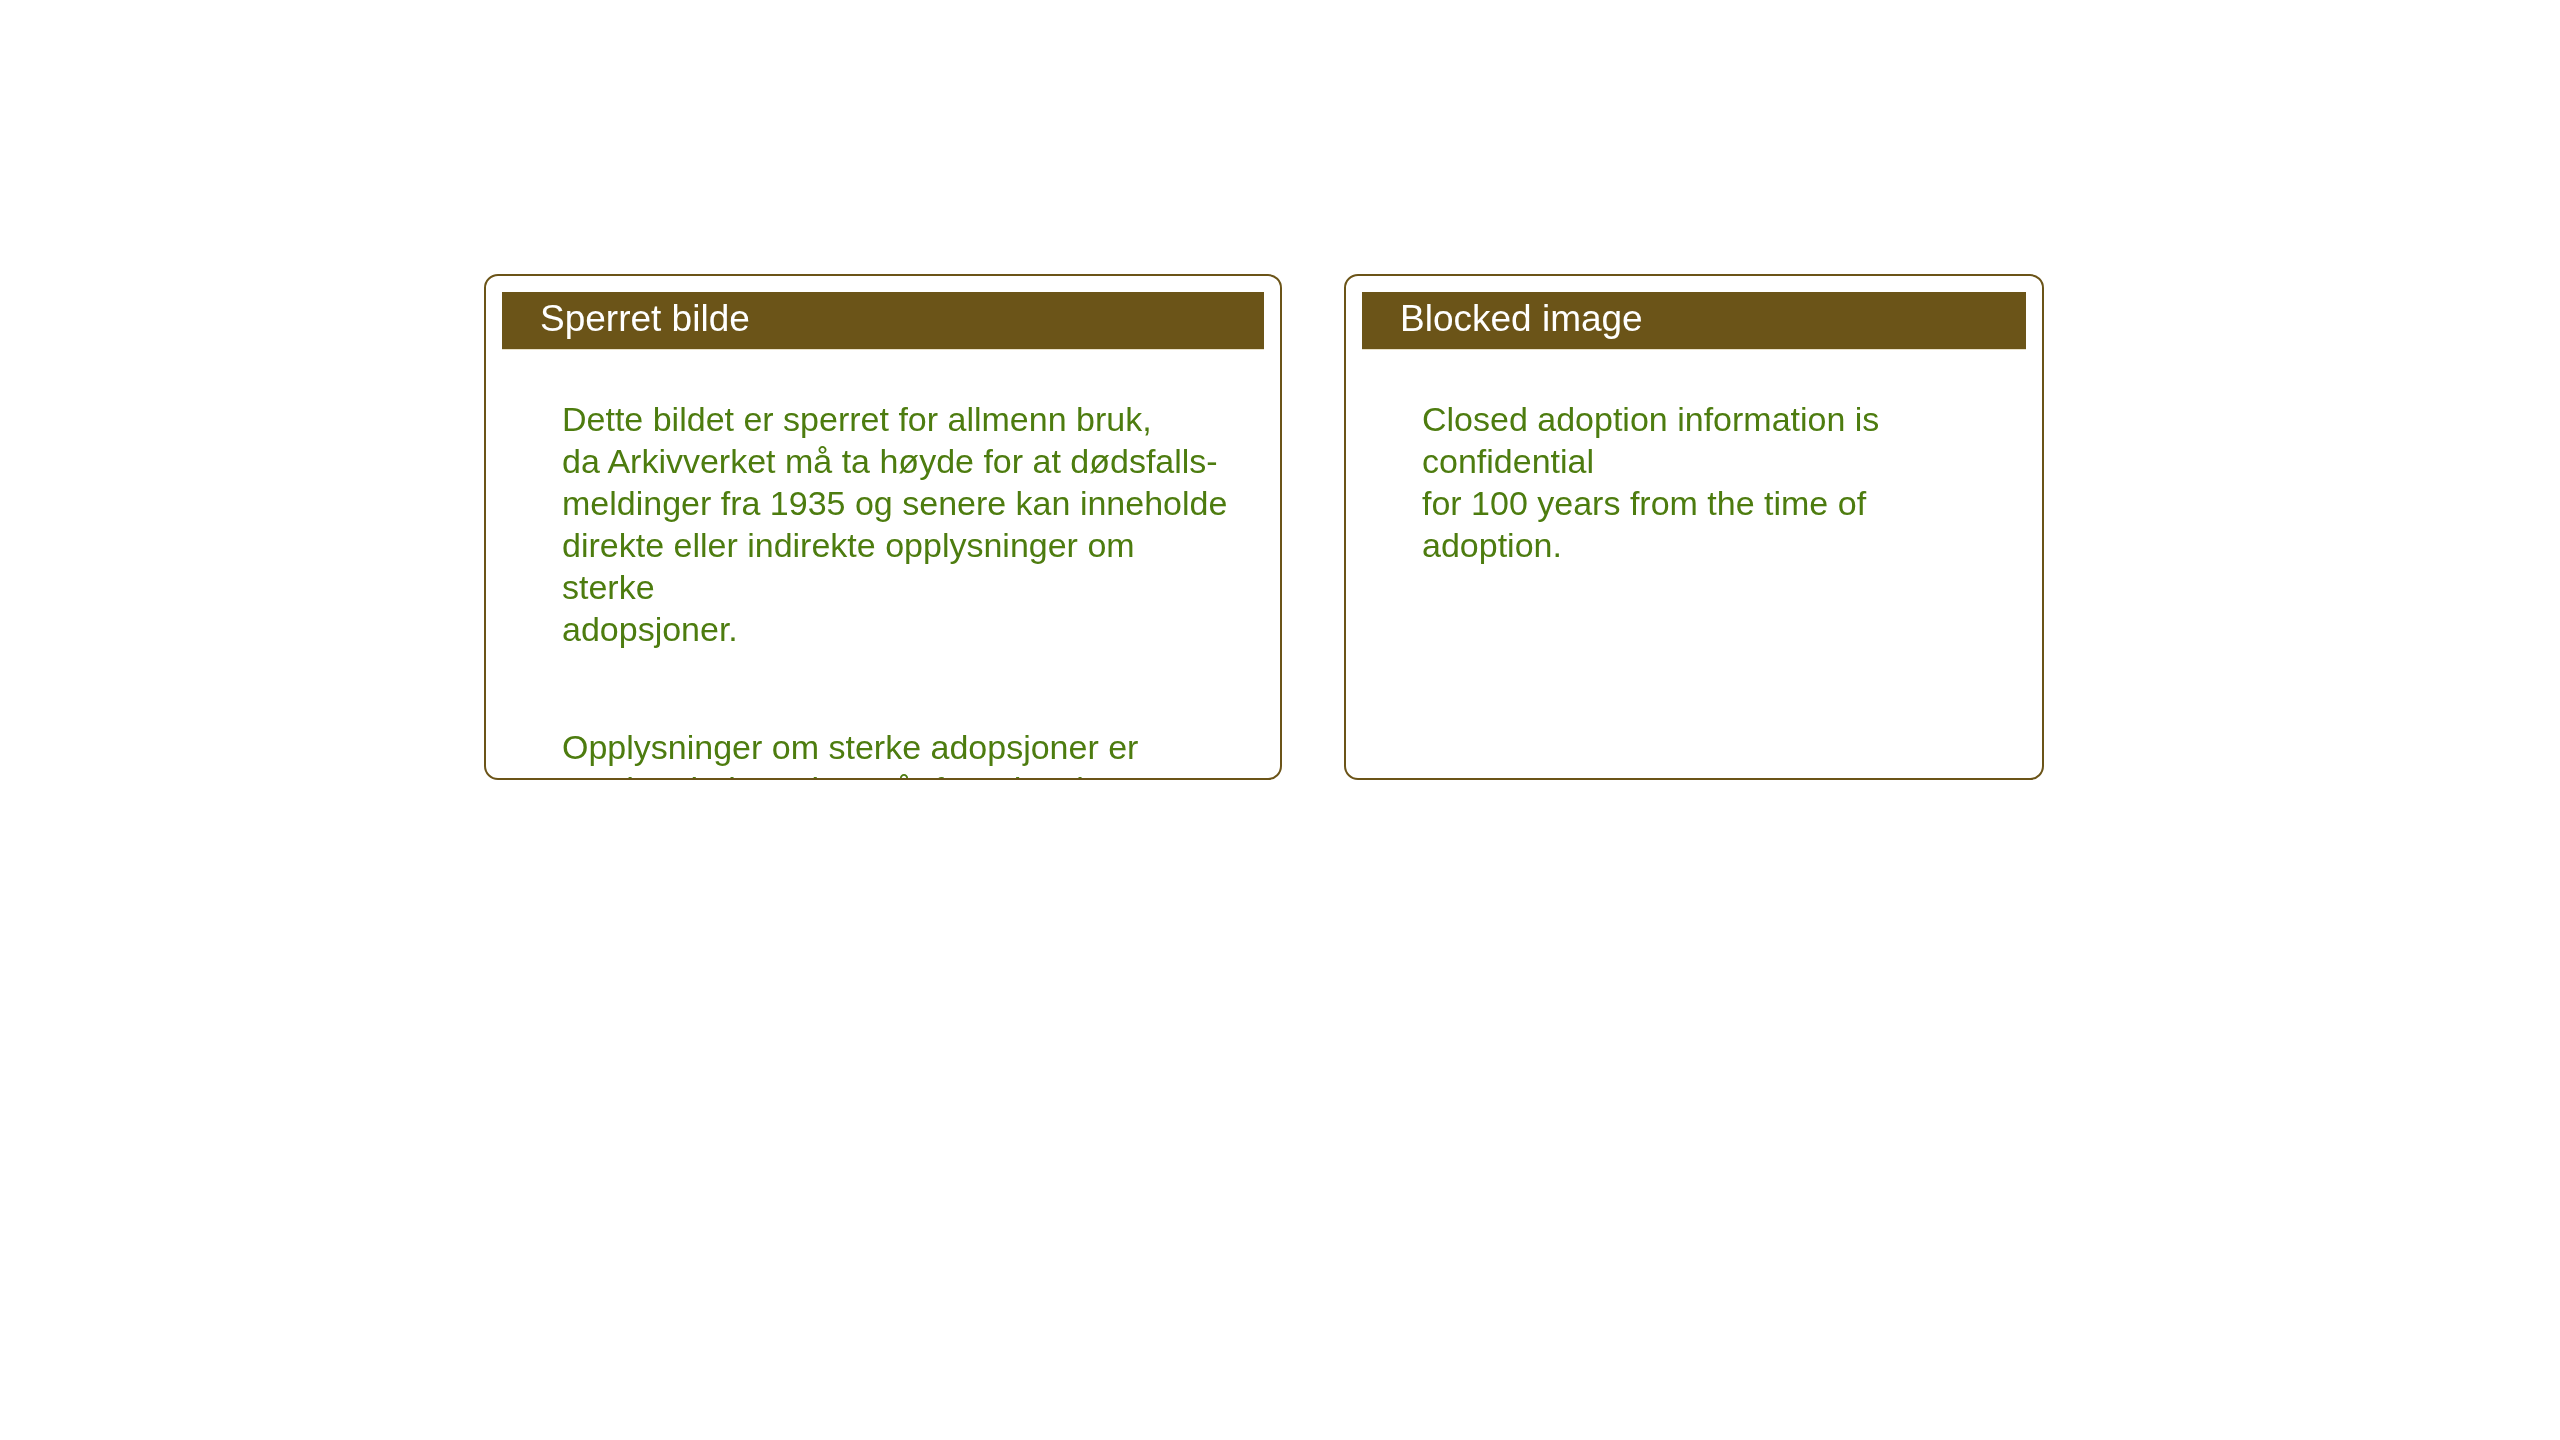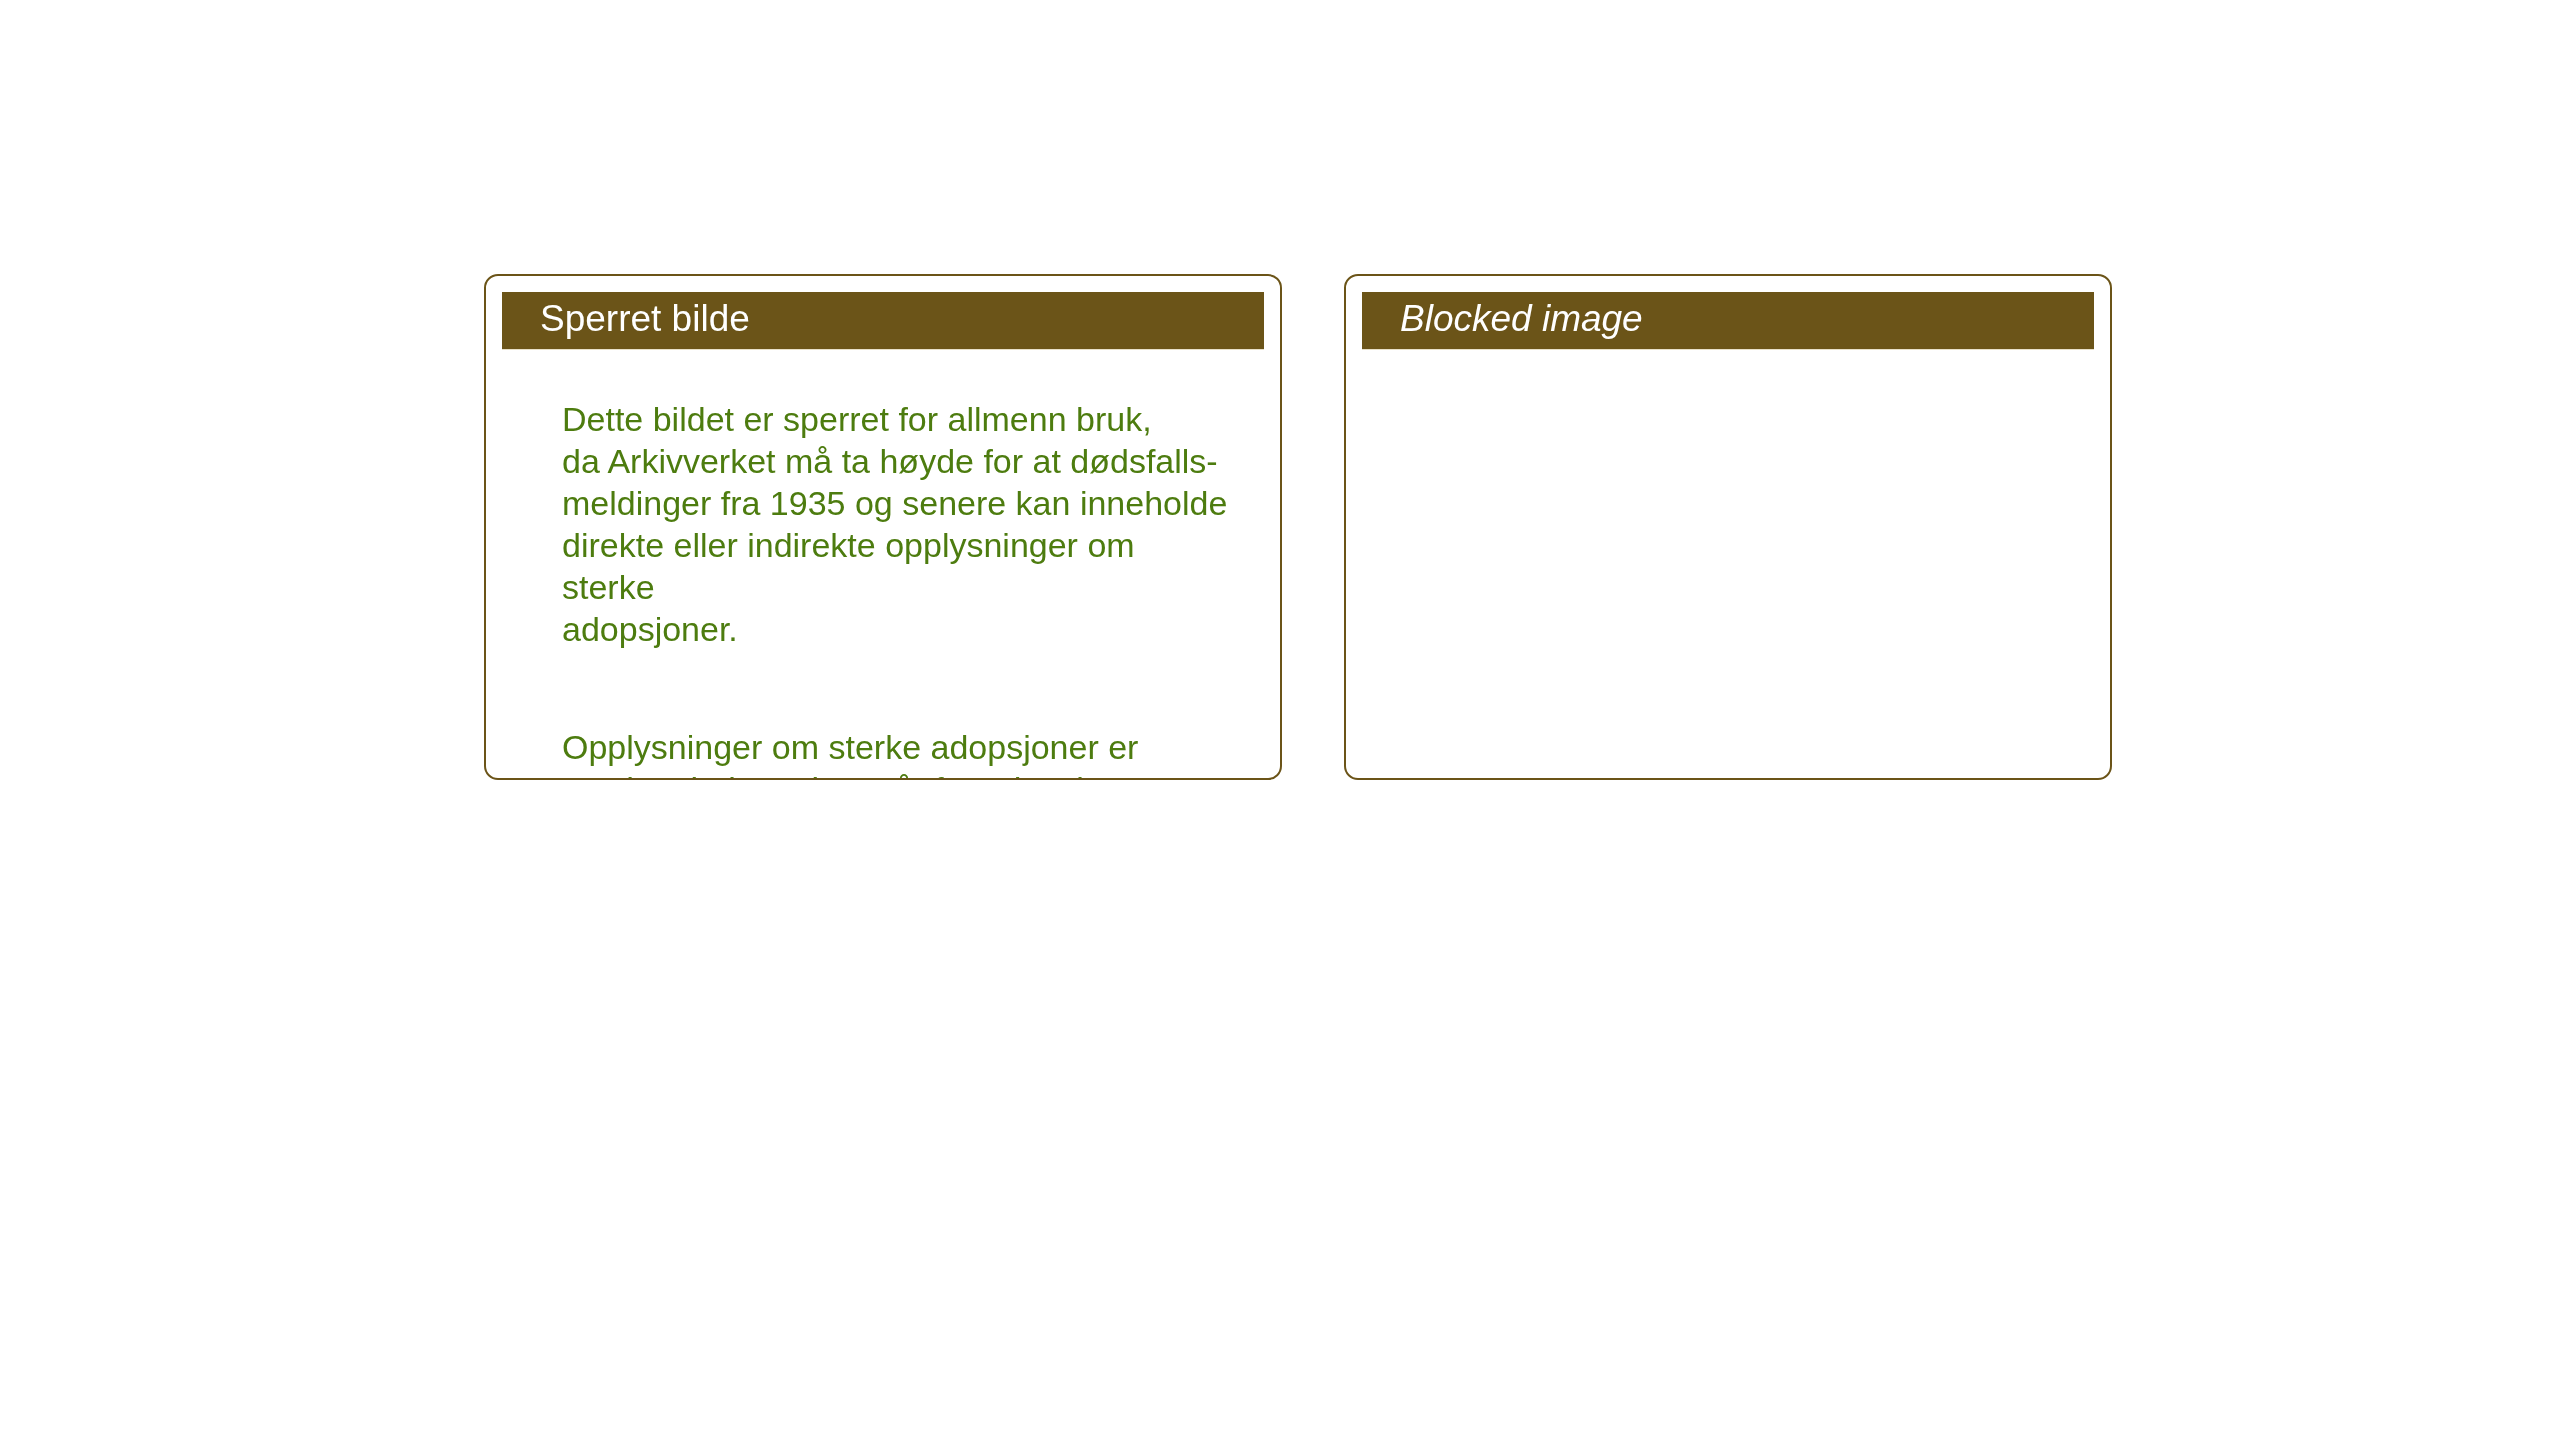--- a/index.html
+++ b/index.html
@@ -19,21 +19,21 @@
   .notice-card {
     position: absolute;
     top: 242px;
     height: 506px;
     background: #ffffff;
     border: 2px solid #6B5418;
     border-radius: 14px;
     overflow: hidden;
   }
   .notice-card.left  { left: 452px;  width: 798px; }
-  .notice-card.right { left: 1312px; width: 768px; font-style: italic; }
+  .notice-card.right { left: 1312px; width: 700px; }
   .notice-header {
     height: 58px;
     background: #6B5418;
     color: #ffffff;
     display: flex;
     align-items: center;
     padding: 0 24px 4px 22px;
     font-size: 37px;
     line-height: 1;
     border-bottom: 1px solid #E8E0C8;
@@ -69,16 +69,18 @@
 taushetsbelagte i 100 år fra adopsjons-
 tidspunktet.</p>
     </div>
   </section>
 
   <section class="notice-card right">
     <header class="notice-header">
       <span>Blocked image</span>
     </header>
     <div class="notice-body">
+      <p>Closed adoption information is confidential
+for 100 years from the time of adoption.</p>
     </div>
   </section>
 
 </div>
 
 </body></html>

